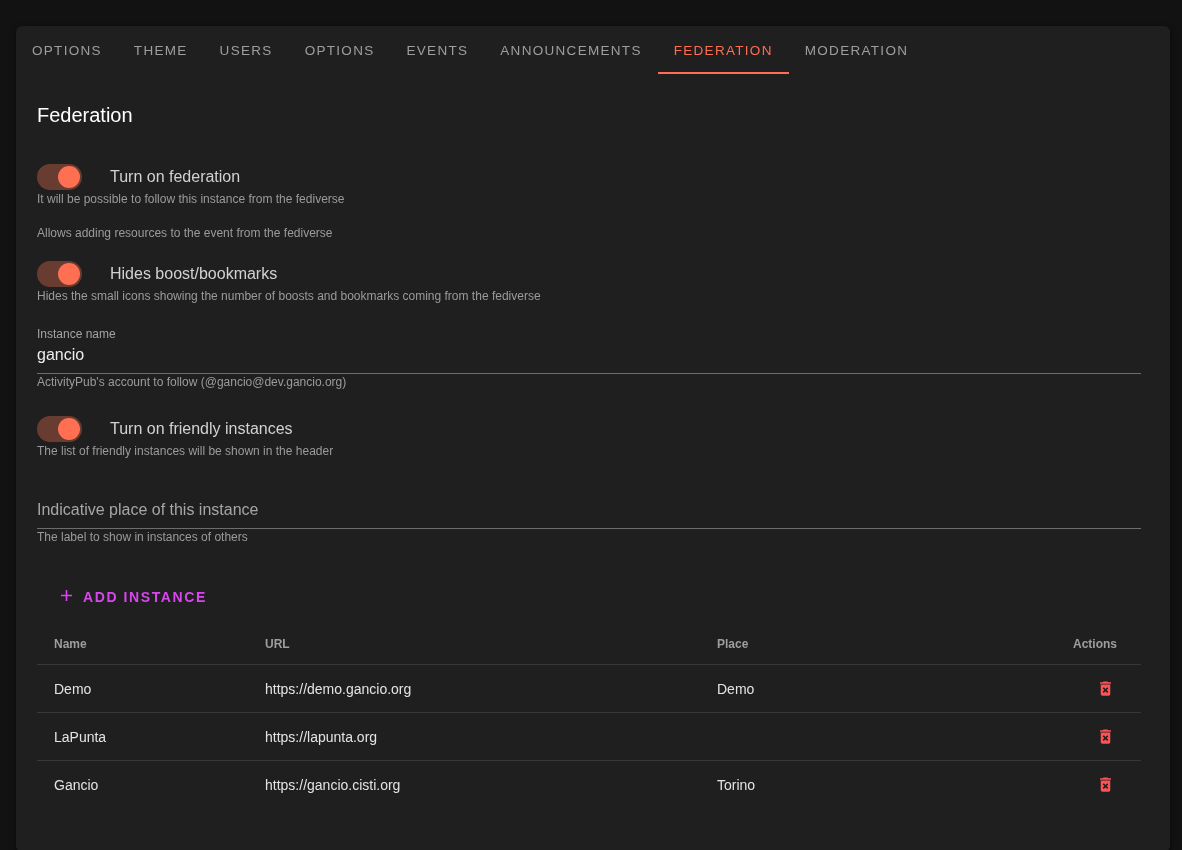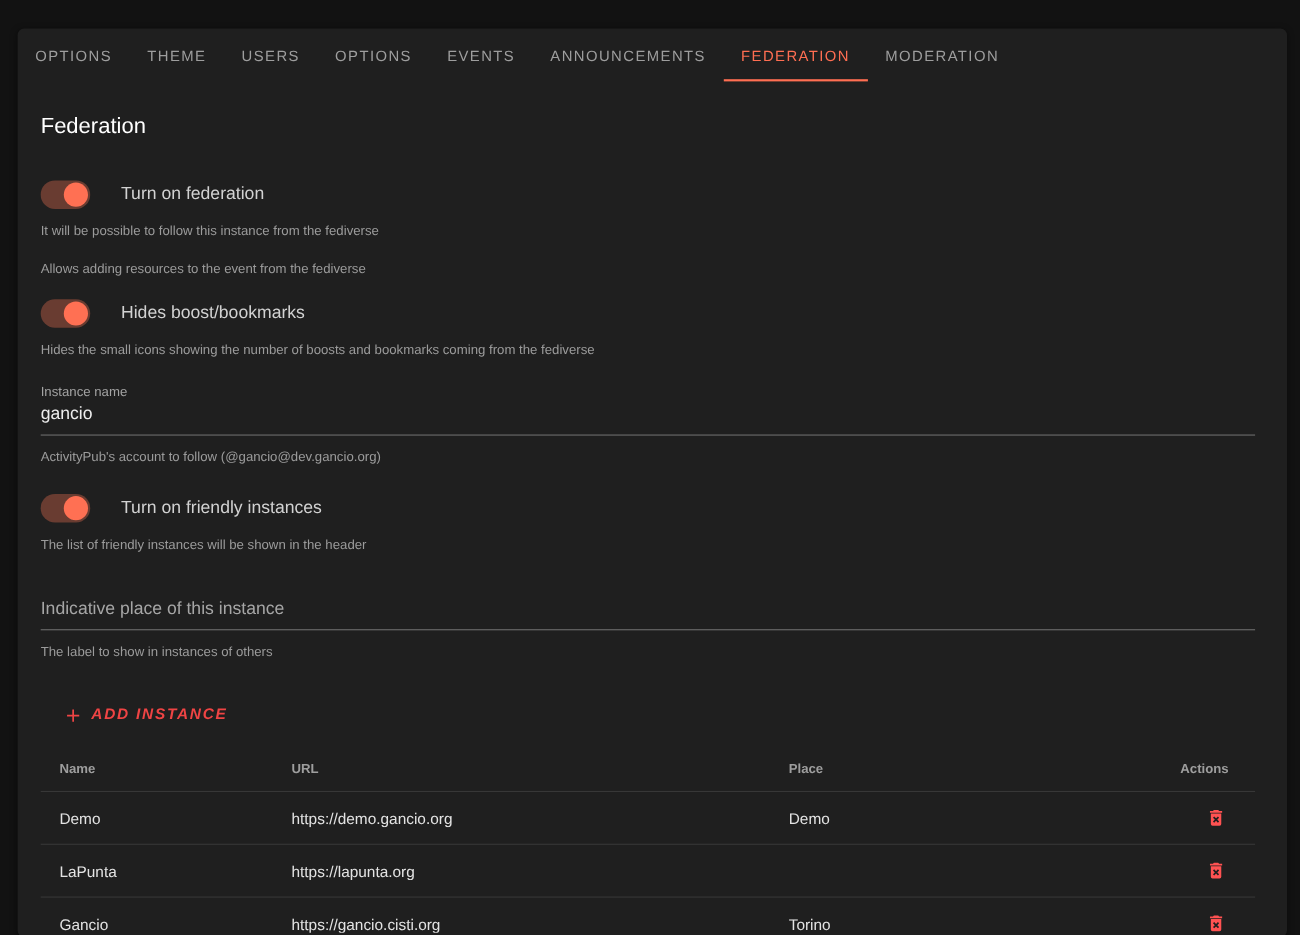--- a/index.html
+++ b/index.html
@@ -44,43 +44,42 @@
   }
   .switch.on  { background:#693c31; }
   .switch.off { background:#3d3d3d; }
   .switch .thumb {
     position:absolute; top:2px;
     width:22px; height:22px; border-radius:50%;
   }
   .switch.on  .thumb { right:2px; background:#ff7053; }
   .switch.off .thumb { left:3px;  background:#bdbdbd; }
   .toggle-label { margin-left:12px; font-size:16px; color:#d2d2d2; }
-  .hint { font-size:12px; color:#9b9b9b; margin-top:12px; }
+  .hint { font-size:12px; color:#9b9b9b; margin-top:1px; }
 
   .field { margin:26px 0 20px 0; }
   .field-label { display:block; font-size:12px; color:#a3a3a3; }
   .field-input {
     display:block; width:100%;
     background:transparent; border:none;
     border-bottom:1px solid #6d6d6d;
     color:#ededed; font-size:16px;
     padding:5px 0 9px 0; outline:none;
     font-family:"Liberation Sans", sans-serif;
   }
   .field-input::placeholder { color:#a6a6a6; opacity:1; }
 
   
   .add-btn {
-    display:inline-flex; align-items:flex-start; gap:7px;
+    display:inline-flex; align-items:flex-end; gap:7px;
     background:none; border:none; cursor:pointer;
-    color:#ef4444;
+    color:#d946ef;
     font-size:14px; font-weight:600; letter-spacing:1.6px;
     margin:22px 0 6px 20px;
     font-family:"Liberation Sans", sans-serif;
-    font-style:italic;
   }
   .add-btn svg { width:19px; height:19px; fill:currentColor; }
 
   
   .table { margin-top:12px; }
   .trow {
     display:grid;
     grid-template-columns:228px 452px 309px 1fr;
     align-items:center;
     height:48px;

